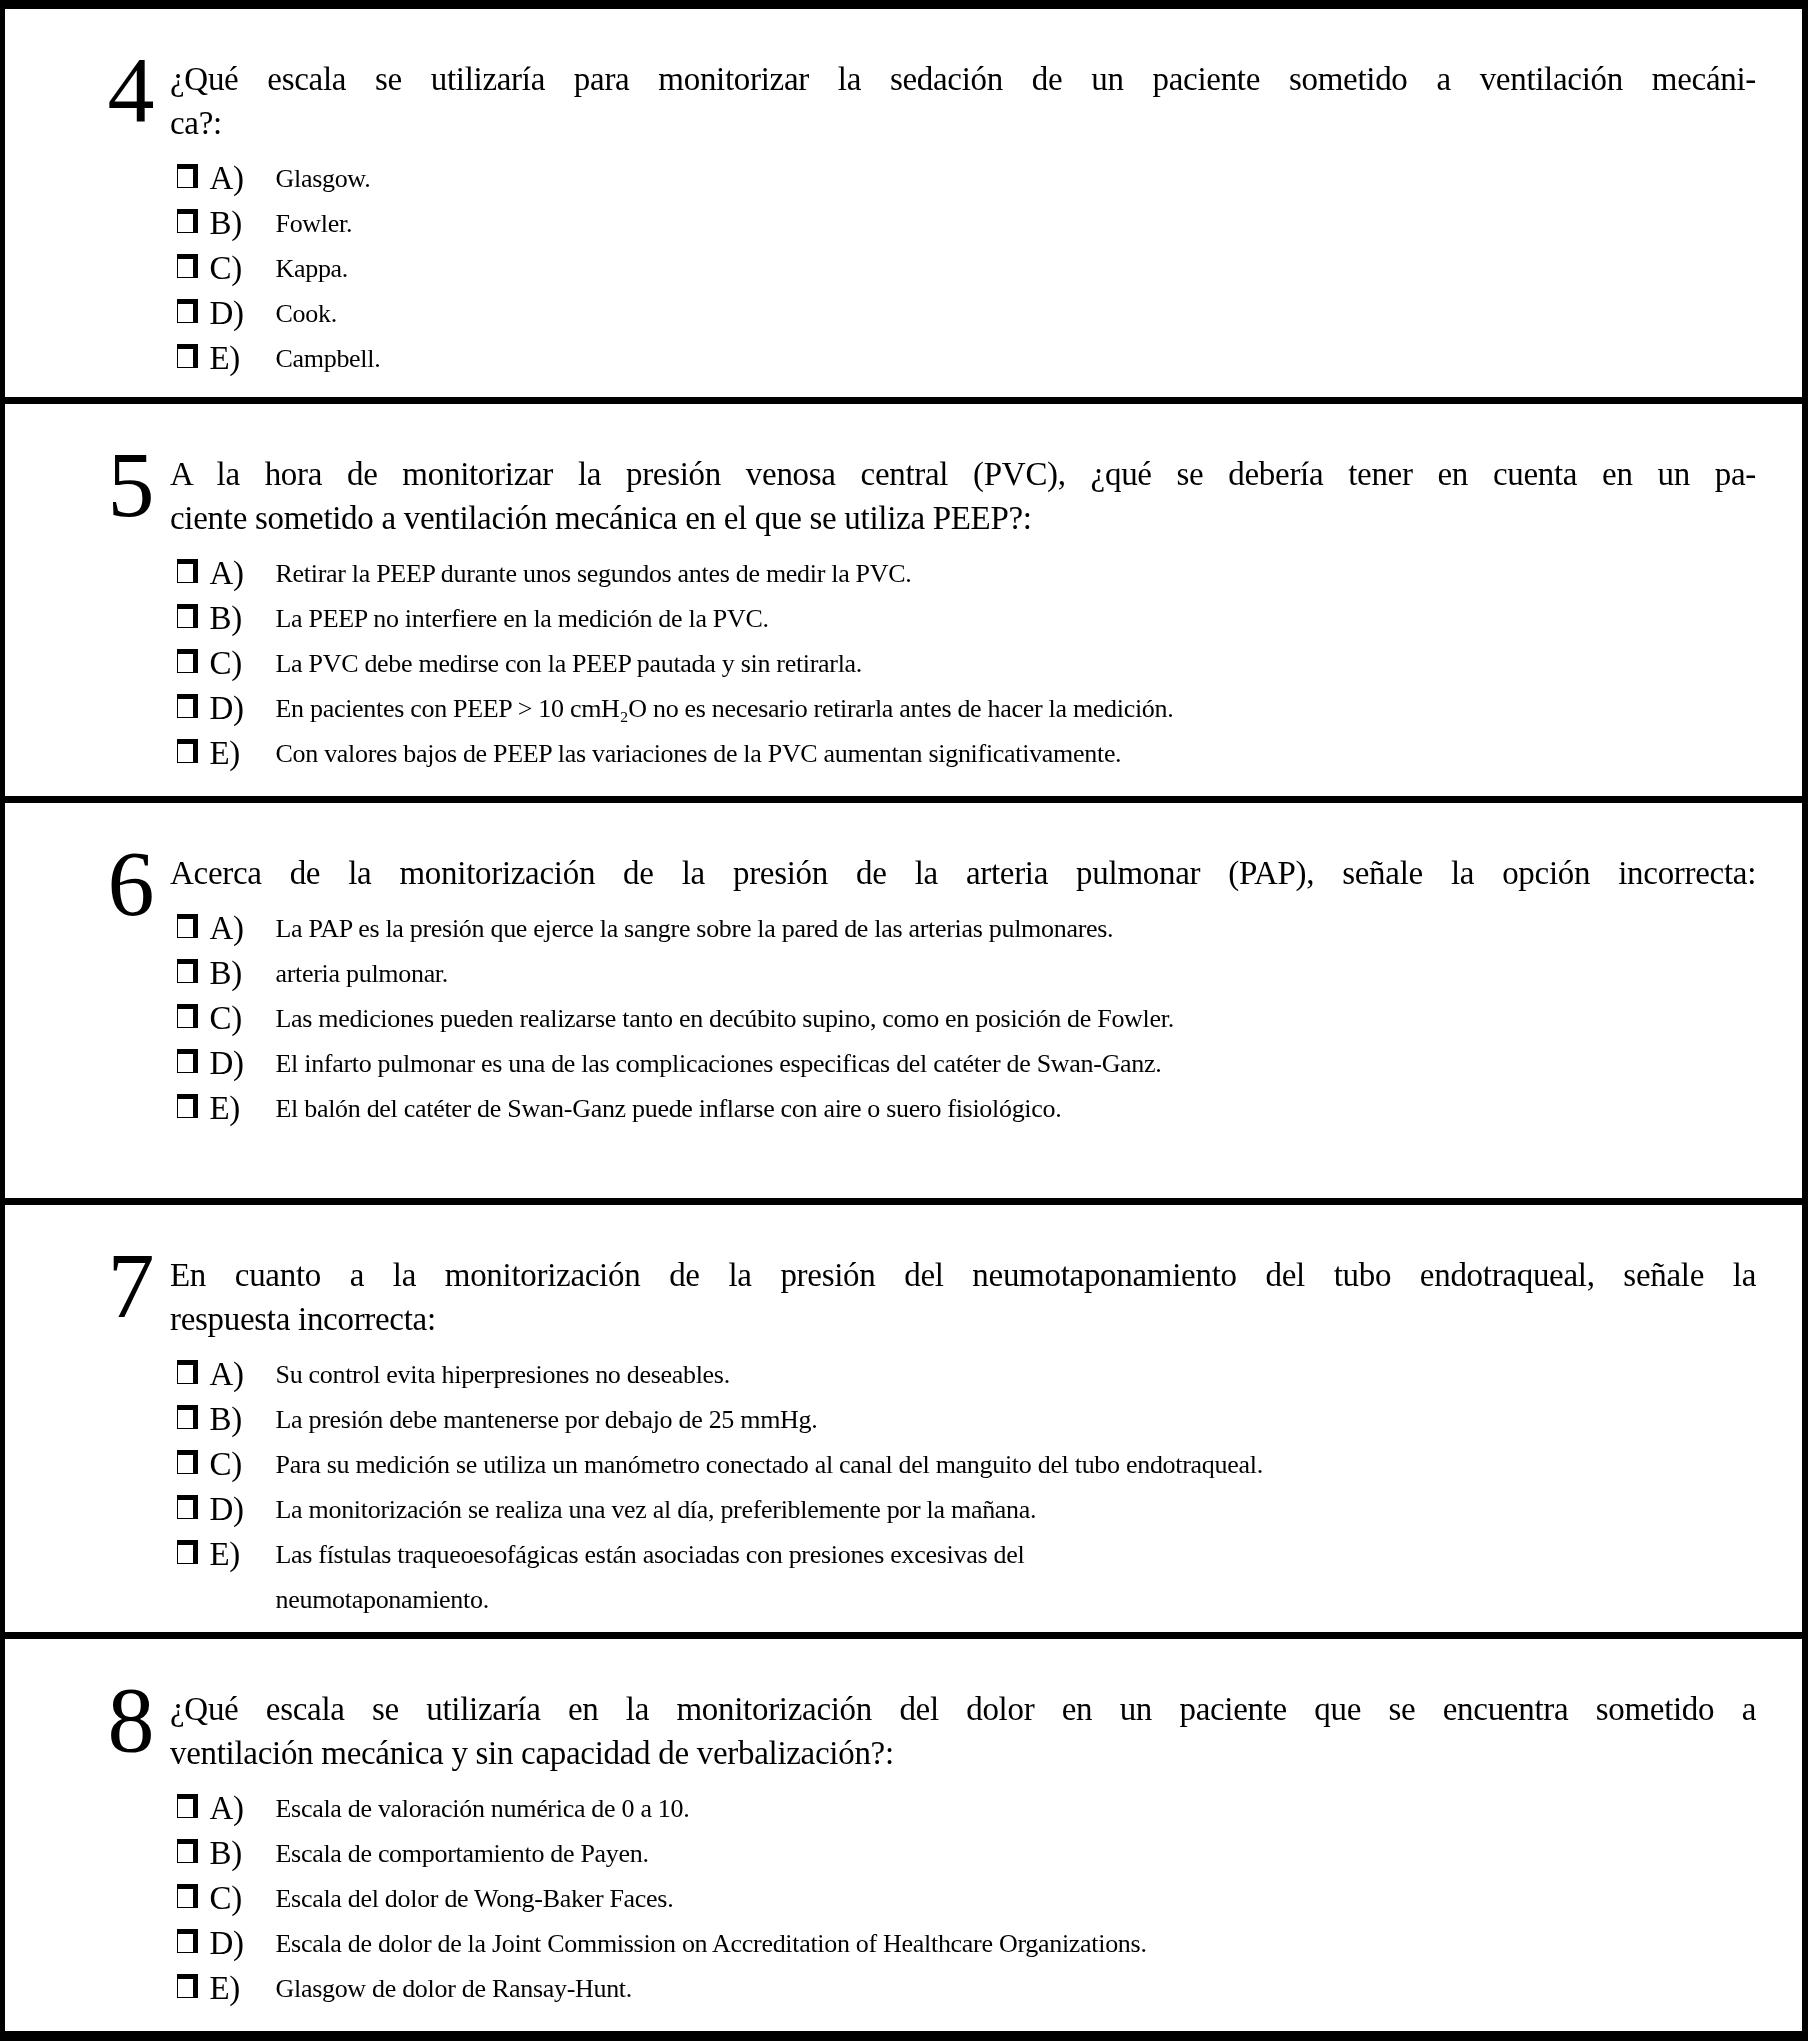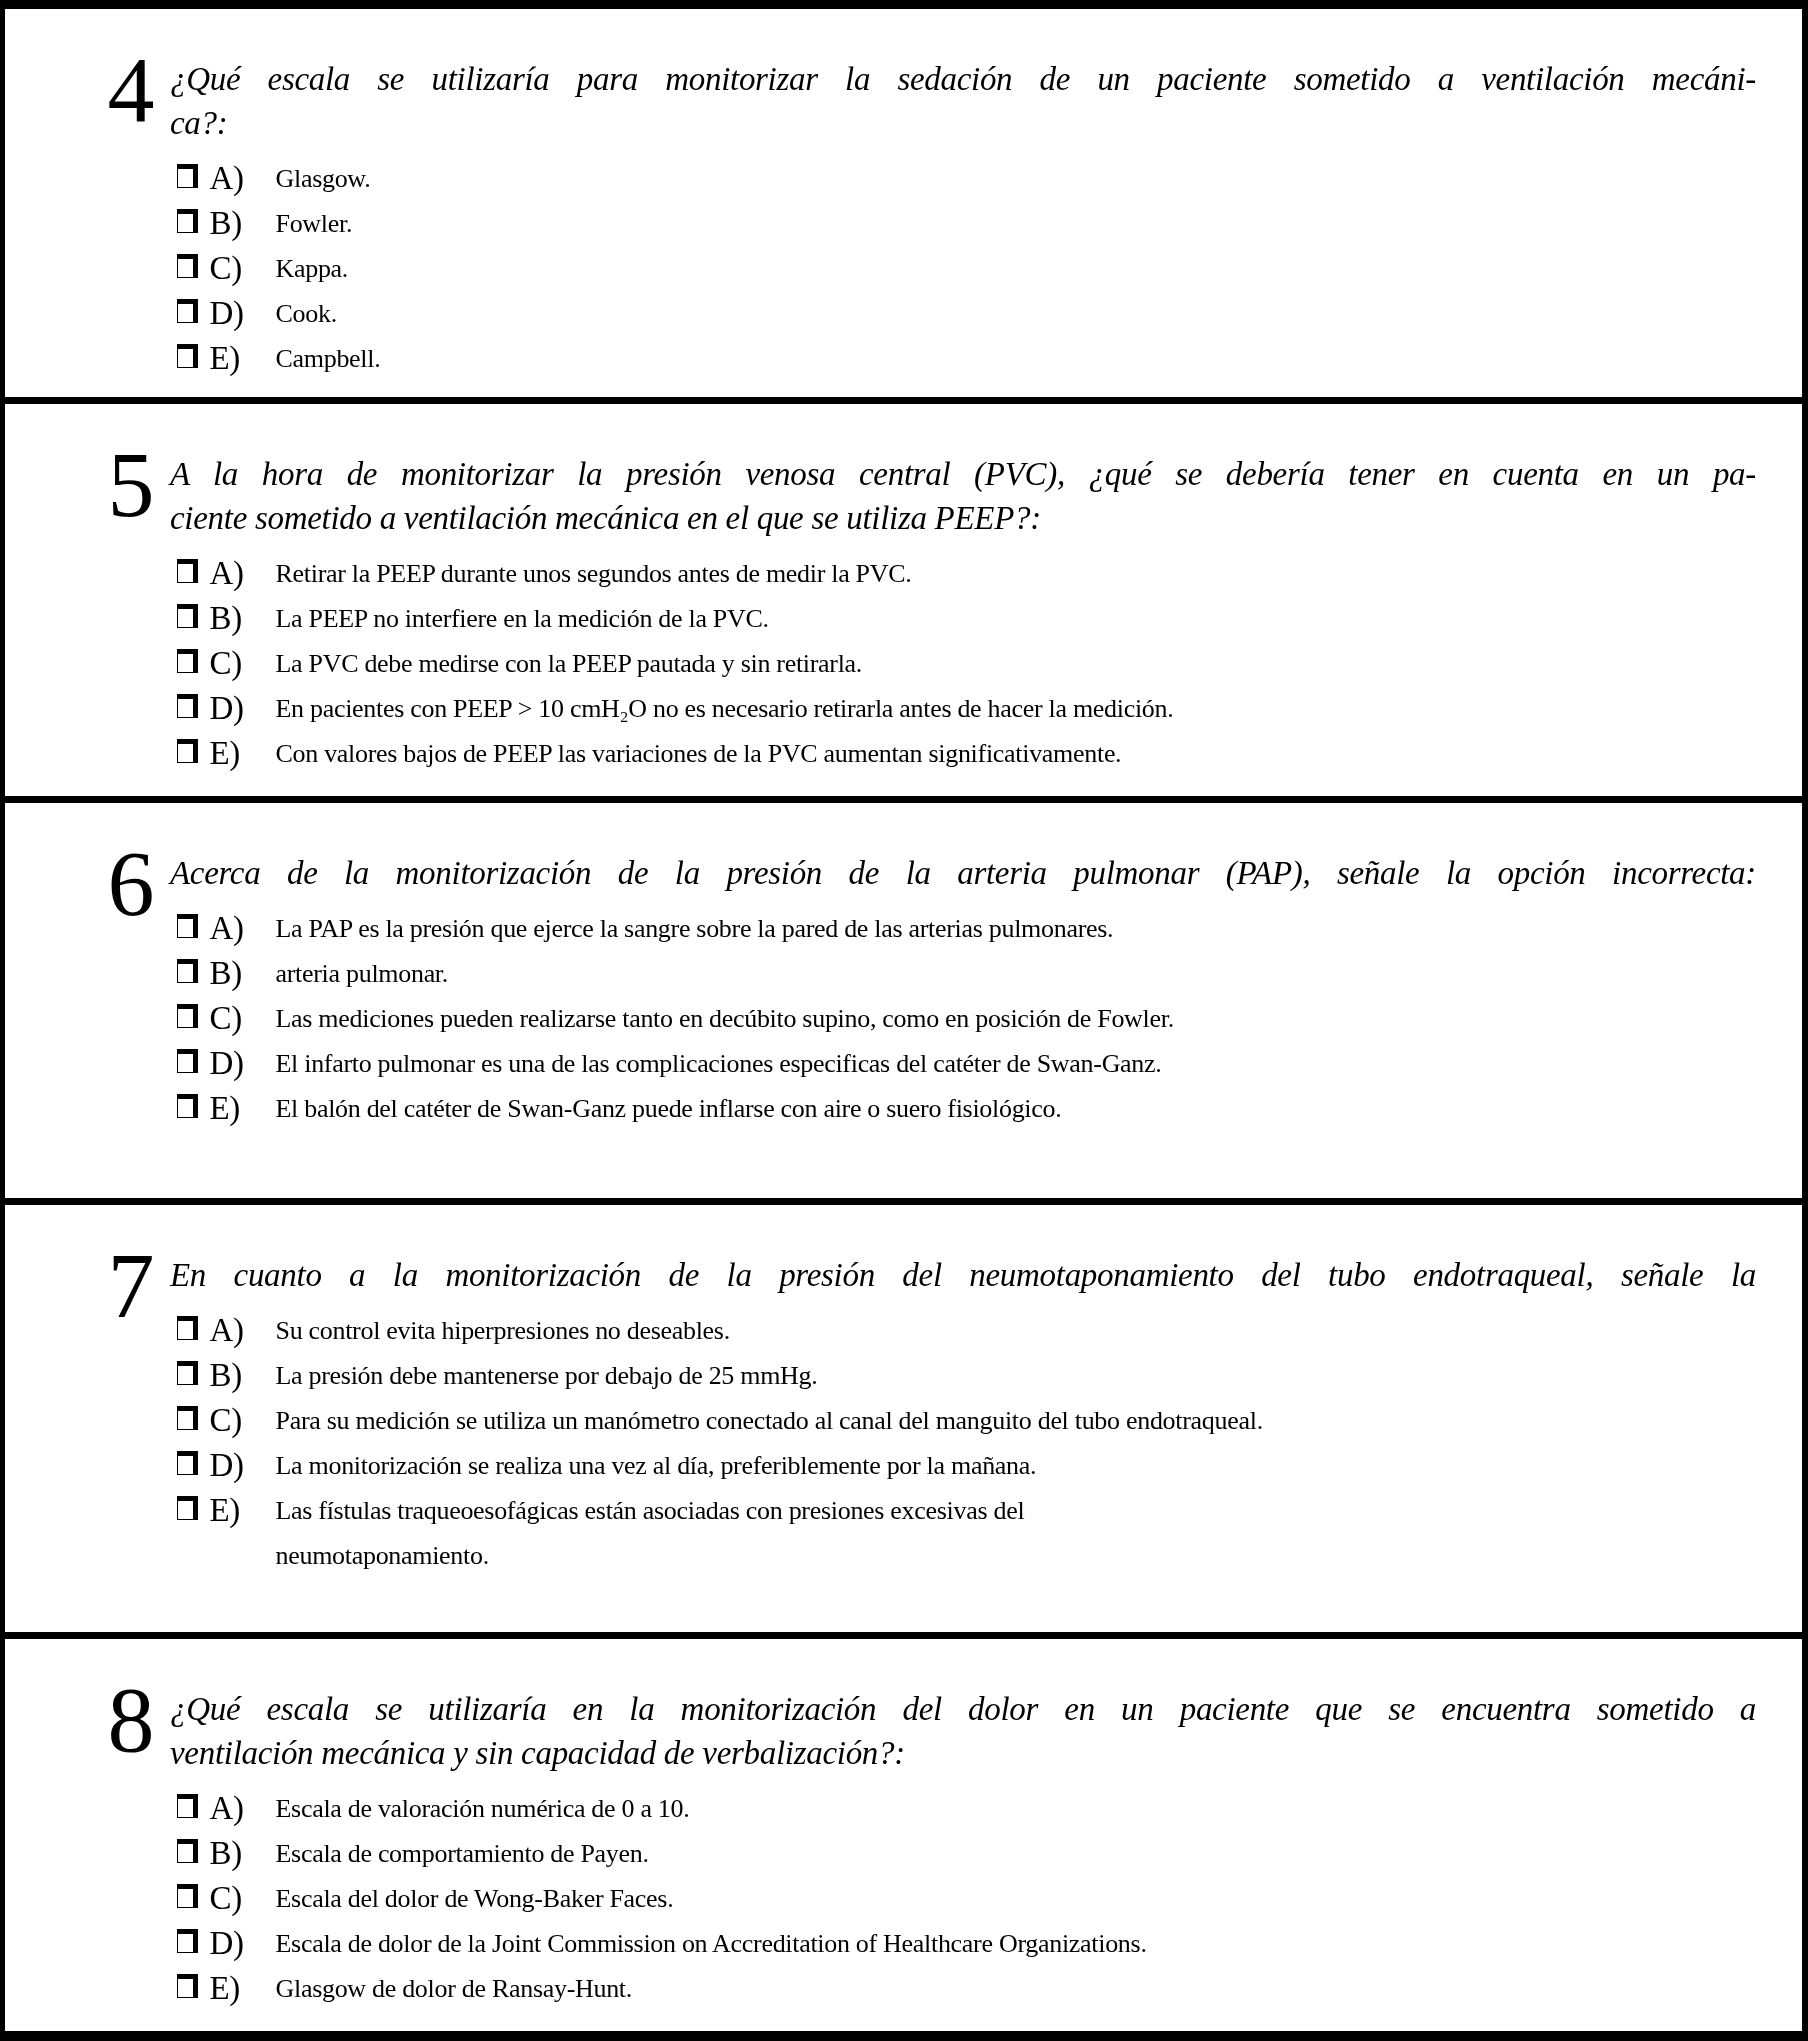--- a/index.html
+++ b/index.html
@@ -47,21 +47,20 @@
     font-weight: normal;
   }
   .qtext {
     width: 1586px;
     font-size: 33px;
     letter-spacing: -0.3px;
   }
   .qline {
     line-height: 44px;
     white-space: nowrap;
-    font-style: italic;
   }
   .qline.just {
     white-space: normal;
     text-align: justify;
     text-align-last: justify;
   }
   .options {
     margin-top: 11px;
     padding-left: 6.5px;
   }
@@ -228,20 +227,21 @@
           <div class="otext">
             <div class="oline">El balón del catéter de Swan-Ganz puede inflarse con aire o suero fisiológico.</div>
           </div>
         </div>
       </div>
     </div>
     <div class="qbox q-3">
       <div class="qnum">7</div>
       <div class="qtext">
         <div class="qline just">En cuanto a la monitorización de la presión del neumotaponamiento del tubo endotraqueal, señale la</div>
+        <div class="qline">respuesta incorrecta:</div>
       </div>
       <div class="options">
         <div class="option">
           <div class="cbox"></div>
           <div class="letter">A)</div>
           <div class="otext">
             <div class="oline">Su control evita hiperpresiones no deseables.</div>
           </div>
         </div>
         <div class="option">

